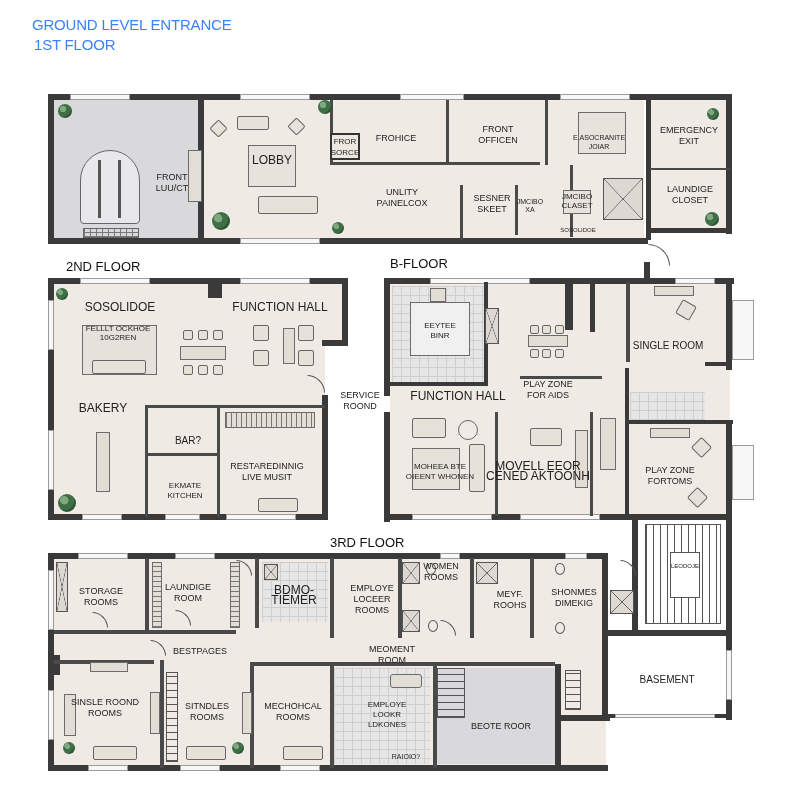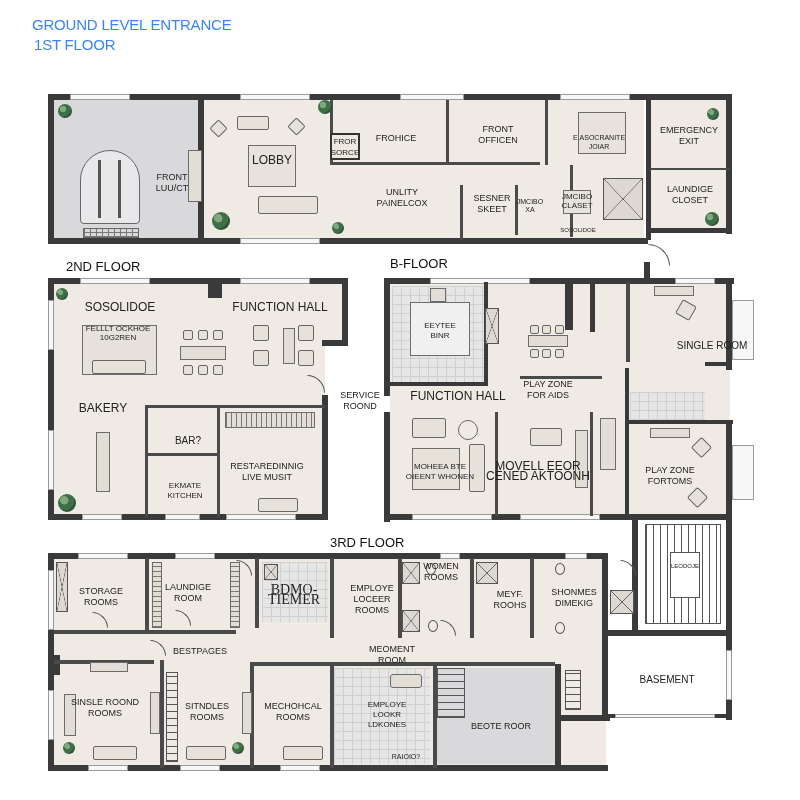--- a/index.html
+++ b/index.html
@@ -224,21 +224,21 @@
   <div class="sofa" style="left:469px;top:444px;width:16px;height:48px;"></div>
   <div class="sofa" style="left:530px;top:428px;width:32px;height:18px;"></div>
   <div class="furn" style="left:575px;top:430px;width:13px;height:58px;"></div>
   <div class="furn" style="left:600px;top:418px;width:16px;height:52px;"></div>
   <div class="chair" style="left:694px;top:440px;width:15px;height:15px;transform:rotate(45deg);"></div>
   <div class="chair" style="left:690px;top:490px;width:15px;height:15px;transform:rotate(45deg);"></div>
   <div class="furn" style="left:650px;top:428px;width:40px;height:10px;"></div>
 
   <div class="lbl" style="left:440px;top:331px;font-size:8px;line-height:10px;">EEYTEE
 BINR</div>
-  <div class="lbl med" style="left:668px;top:346px;margin-left:44px;">SINGLE ROOM</div>
+  <div class="lbl med" style="left:668px;top:346px;">SINGLE ROOM</div>
   <div class="lbl big" style="left:458px;top:396px;">FUNCTION HALL</div>
   <div class="lbl" style="left:548px;top:390px;">PLAY ZONE
 FOR AIDS</div>
   <div class="lbl" style="left:440px;top:472px;font-size:8px;line-height:10px;">MOHEEA BTE
 OIEENT WHONEN</div>
   <div class="lbl" style="left:538px;top:471px;font-size:12px;line-height:10px;">MOVELL EEOR
 CENED AKTOONH</div>
   <div class="lbl" style="left:670px;top:476px;">PLAY ZONE
 FORTOMS</div>
 </div>
@@ -324,21 +324,21 @@
   <div class="door" style="left:175px;top:610px;width:16px;height:16px;"></div>
   <div class="door" style="left:236px;top:560px;width:16px;height:16px;"></div>
   <div class="door" style="left:440px;top:620px;width:16px;height:16px;"></div>
   <div class="door" style="left:150px;top:640px;width:16px;height:16px;"></div>
   <div class="door" style="left:620px;top:560px;width:16px;height:16px;"></div>
 
   <div class="lbl" style="left:101px;top:597px;">STORAGE
 ROOMS</div>
   <div class="lbl" style="left:188px;top:593px;">LAUNDIGE
 ROOM</div>
-  <div class="lbl" style="left:294px;top:595px;font-size:14px;line-height:10px;font-family:Liberation Serif, serif;">BDMO-
+  <div class="lbl" style="left:294px;top:595px;font-size:12px;line-height:10px;">BDMO-
 TIEMER</div>
   <div class="lbl" style="left:372px;top:599px;">EMPLOYE
 LOCEER
 ROOMS</div>
   <div class="lbl" style="left:441px;top:572px;">WOMEN
 ROOMS</div>
   <div class="lbl" style="left:510px;top:600px;">MEYF.
 ROOHS</div>
   <div class="lbl" style="left:574px;top:598px;">SHONMES
 DIMEKIG</div>

